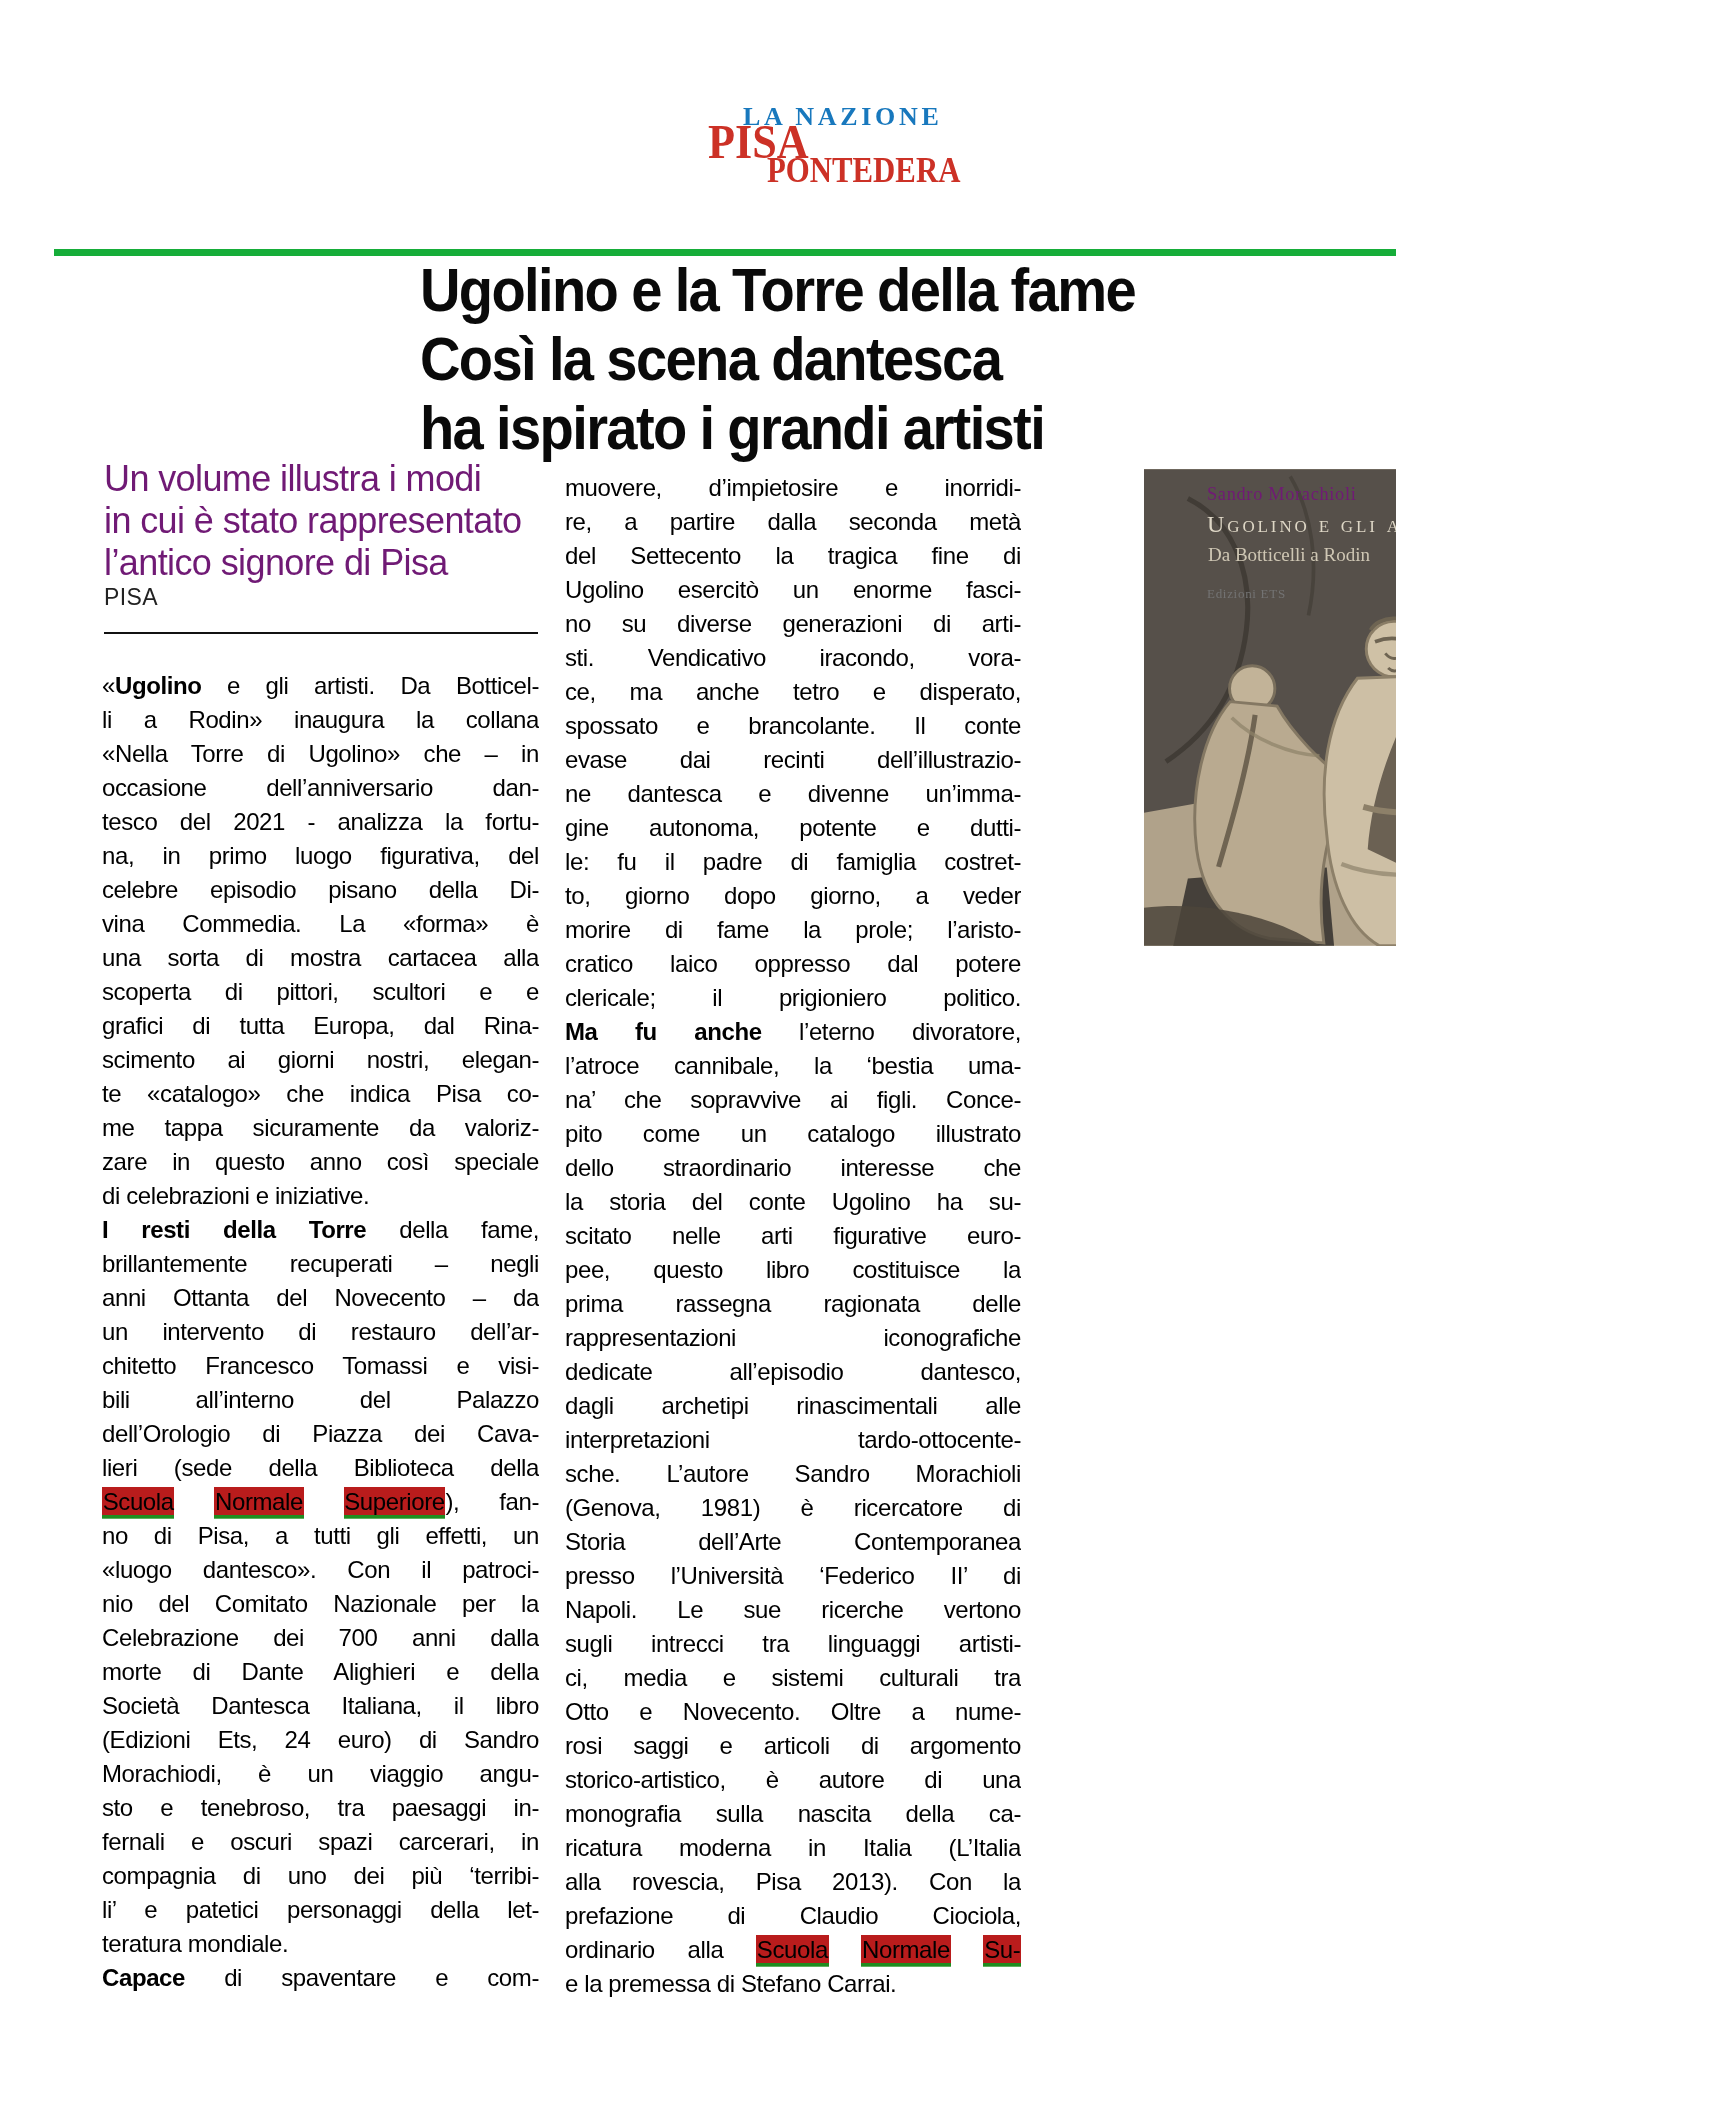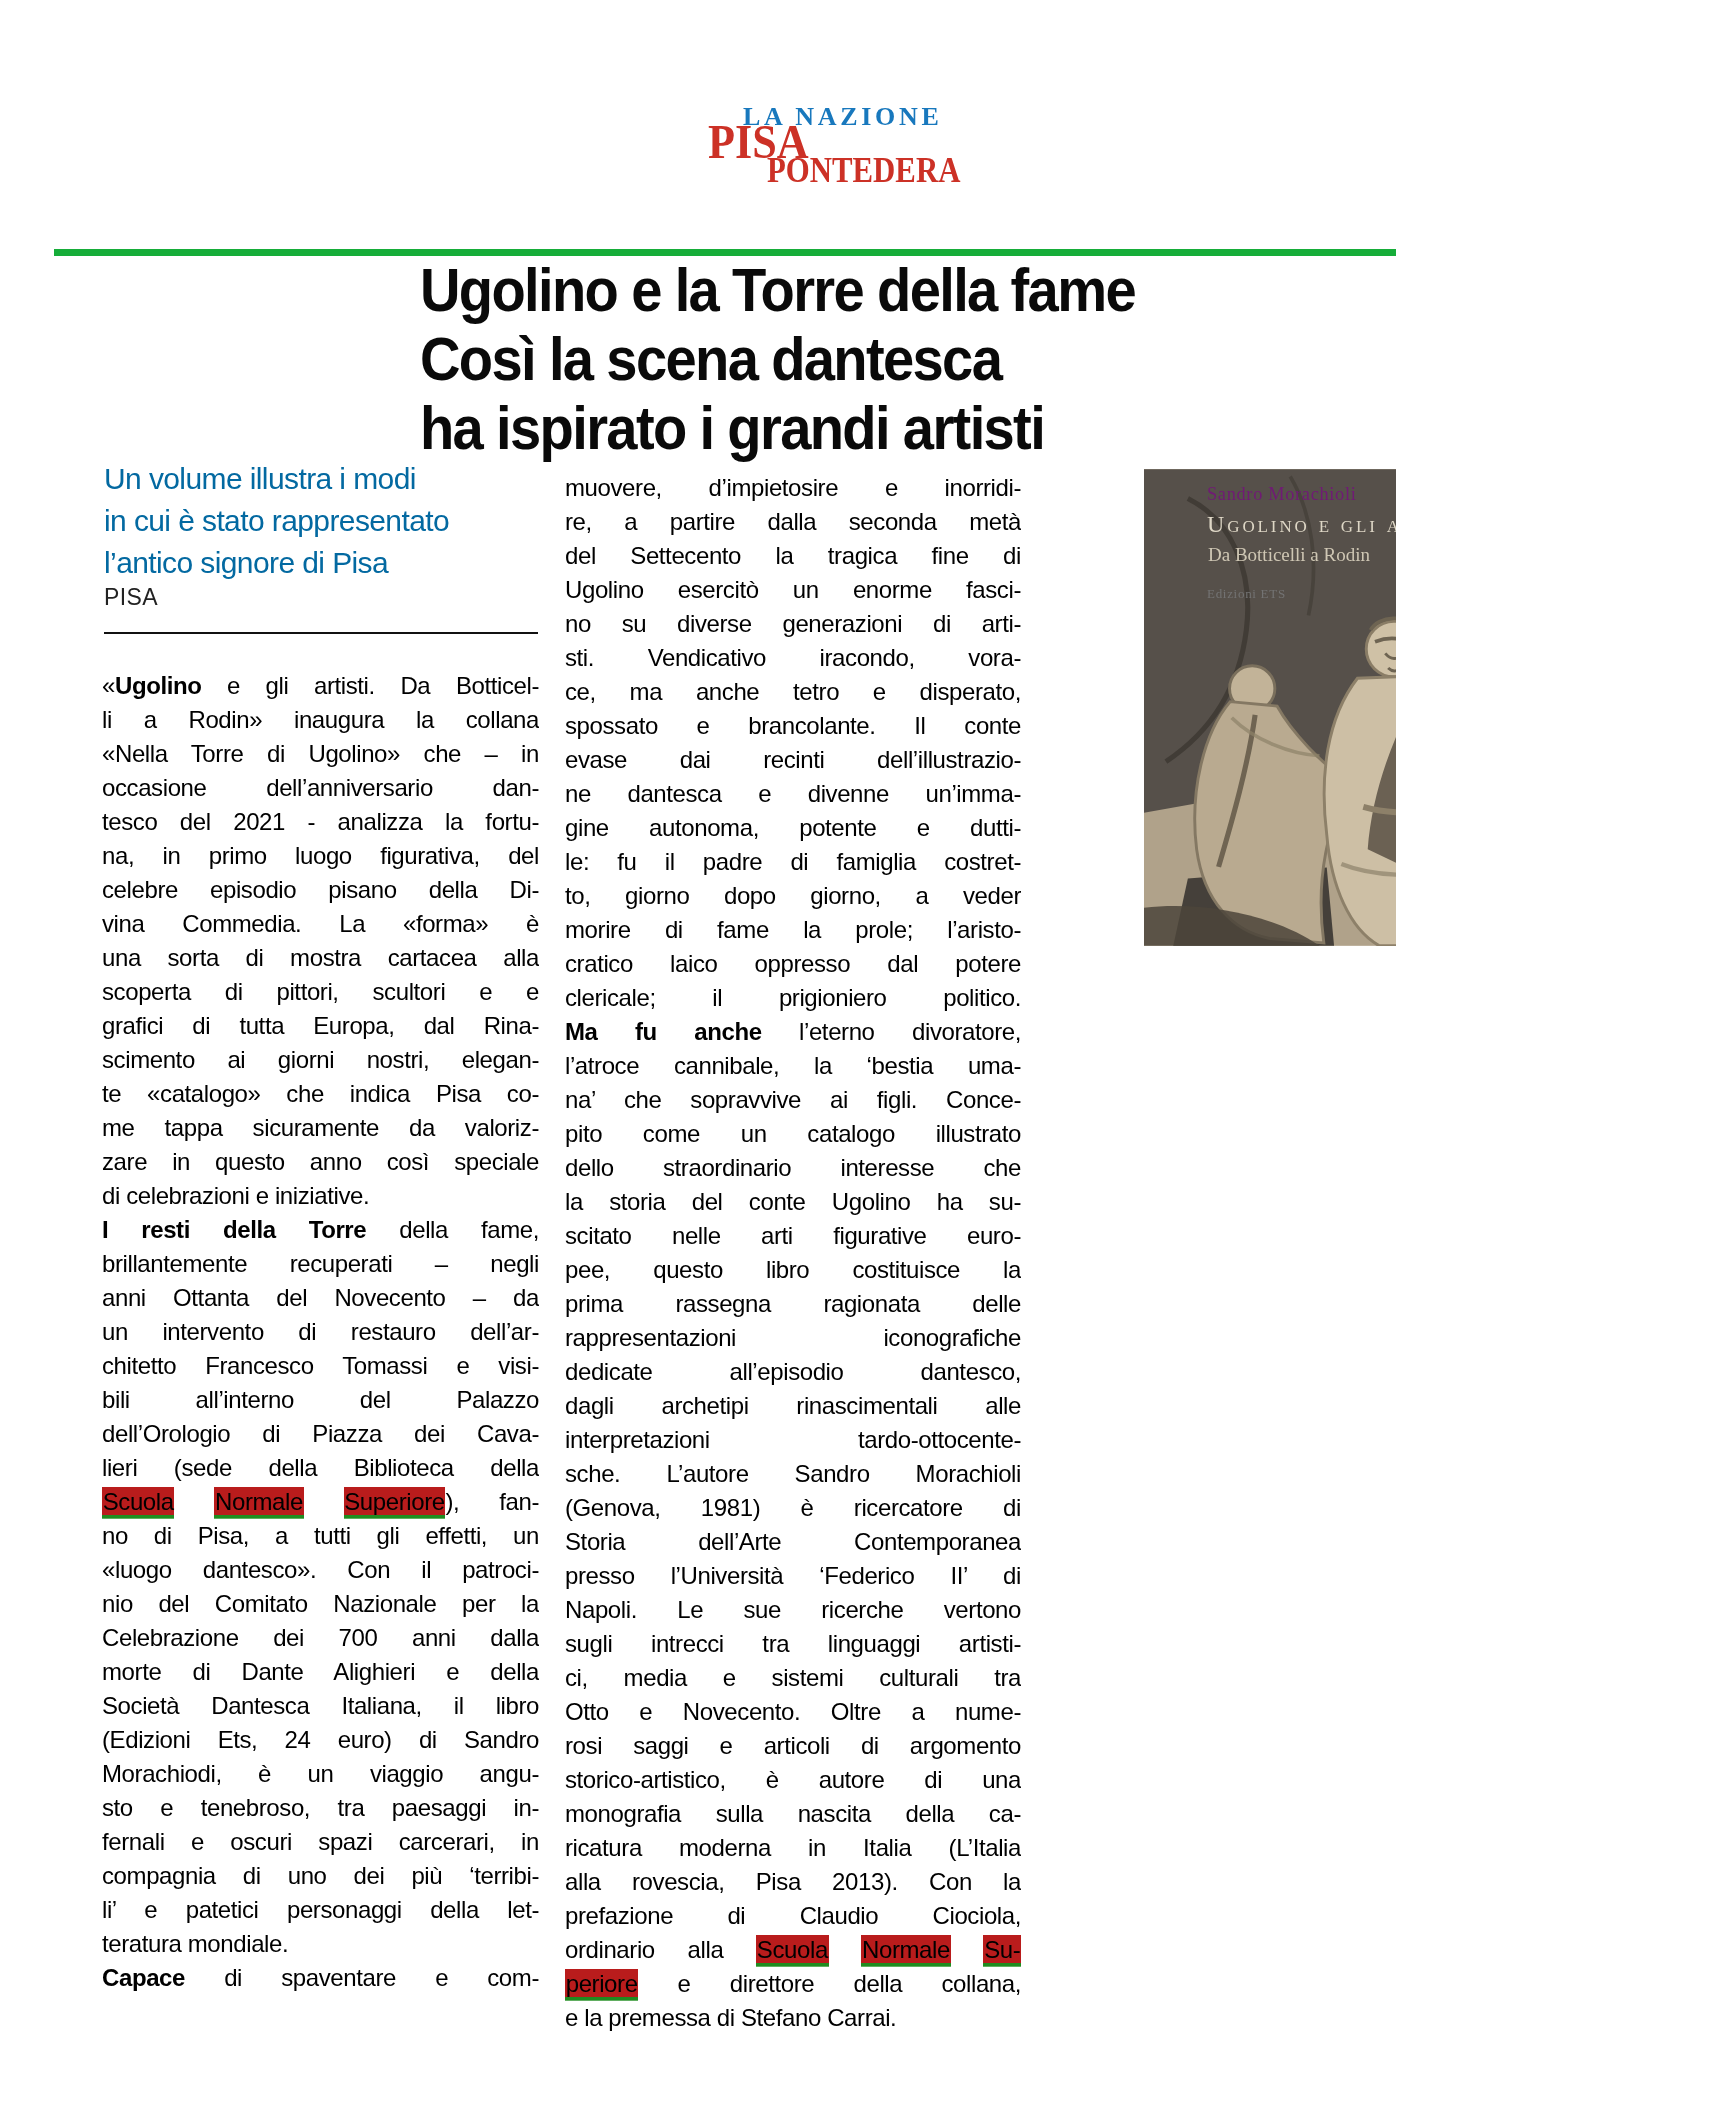--- a/index.html
+++ b/index.html
@@ -21,22 +21,22 @@
 
   .micromarks{position:absolute;left:1421px;top:238px;font-size:6.6px;letter-spacing:1.5px;color:#222;}
 
   .green-rule{position:absolute;left:54px;top:249px;width:1570px;height:6.6px;background:#16ad39;}
 
   
   .headline{position:absolute;left:420px;top:256px;font-weight:700;font-size:61px;line-height:69px;
             letter-spacing:-1.8px;color:#0a0a0a;transform:scaleX(0.92);transform-origin:left top;white-space:nowrap;}
 
   
-  .standfirst{position:absolute;left:104px;top:458px;font-size:30px;line-height:42px;
-              letter-spacing:-0.6px;color:#0369a1;white-space:nowrap;}
+  .standfirst{position:absolute;left:104px;top:458px;font-size:36px;line-height:42px;
+              letter-spacing:-0.6px;color:#701a75;white-space:nowrap;}
   .sf-dateline{position:absolute;left:104px;top:584px;font-size:23px;letter-spacing:0.4px;color:#222;}
   .sf-rule{position:absolute;left:104px;top:632px;width:434px;height:2.2px;background:#111;}
 
   
   .col{position:absolute;}
   .col1{left:102px;top:669px;width:437px;}
   .col2{left:565px;top:471px;width:456px;}
   .bl{height:34px;line-height:34px;font-size:24px;letter-spacing:-0.4px;
       text-align:justify;text-align-last:justify;overflow:hidden;}
   .bl.nj{text-align:right;text-align-last:left;}
@@ -165,21 +165,20 @@
       <div class="bl">sugli intrecci tra linguaggi artisti-</div>
       <div class="bl">ci, media e sistemi culturali tra</div>
       <div class="bl">Otto e Novecento. Oltre a nume-</div>
       <div class="bl">rosi saggi e articoli di argomento</div>
       <div class="bl">storico-artistico, è autore di una</div>
       <div class="bl">monografia sulla nascita della ca-</div>
       <div class="bl">ricatura moderna in Italia (L’Italia</div>
       <div class="bl">alla rovescia, Pisa 2013). Con la</div>
       <div class="bl">prefazione di Claudio Ciociola,</div>
       <div class="bl">ordinario alla <span class="hl">Scuola</span> <span class="hl">Normale</span> <span class="hl">Su-</span></div>
-      <div class="bl"><span class="hl">periore</span> e direttore della collana,</div>
       <div class="bl nj">e la premessa di Stefano Carrai.</div>
     </div>
 
   <div class="cover">
     <svg width="405" height="477" viewBox="0 0 554 652">
       <rect x="0" y="0" width="554" height="652" fill="#b0a28a"></rect>
       <rect x="400" y="0" width="154" height="652" fill="#a3957d"></rect>
 
       <path d="M0,0 L430,0 C440,70 420,110 432,170 L438,300 C400,380 270,430 140,445 L0,470 Z" fill="#56504a"></path>
       <path d="M430,0 L554,0 L554,100 C505,150 470,210 475,290 L438,300 C428,200 432,90 430,0 Z" fill="#6a6156"></path>

